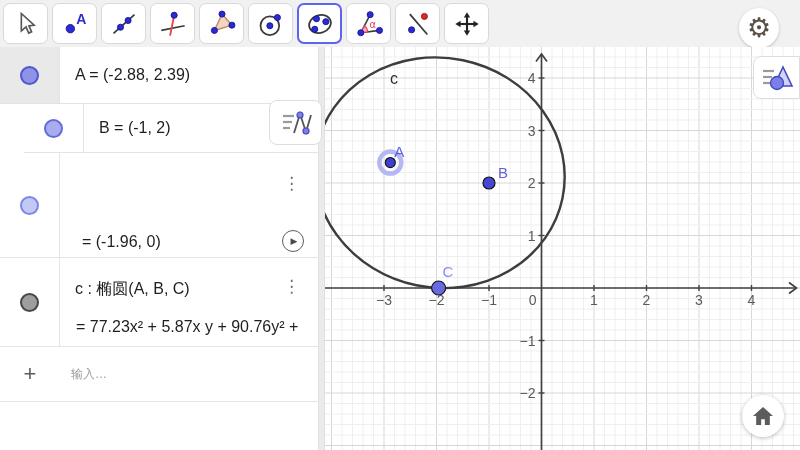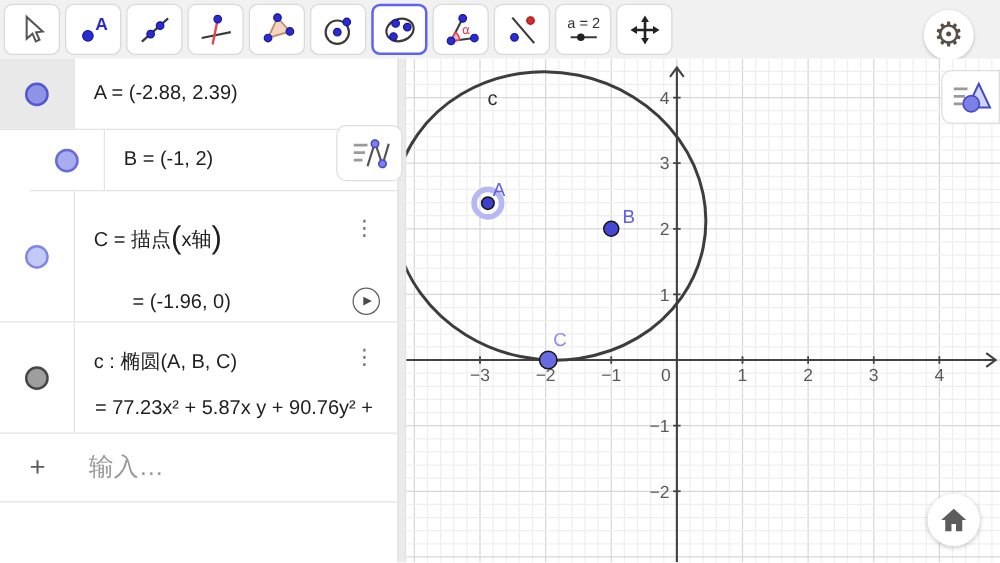--- a/index.html
+++ b/index.html
@@ -32,21 +32,21 @@
     line-height:1; font-family:"DejaVu Sans",sans-serif; }
   .play-btn { position:absolute; right:14px; width:22px; height:22px; border:1.6px solid #5e5e5e;
     border-radius:50%; display:flex; align-items:center; justify-content:center; font-size:9px;
     color:#4a4a4a; cursor:pointer; padding-left:2px; font-family:"DejaVu Sans",sans-serif; }
   #algebra-style-btn { position:absolute; left:269px; top:53px; width:53px; height:45px; background:#fff;
     border:1px solid #ddd; border-radius:8px; z-index:5; display:flex; align-items:center;
     justify-content:center; cursor:pointer; }
   #input-row .plus { position:absolute; left:0; width:60px; top:0; bottom:0; display:flex;
     align-items:center; justify-content:center; font-size:22px; color:#5c5c5c; cursor:pointer; }
   #algebra-input { position:absolute; left:71px; top:0; height:100%; width:230px; border:none;
-    outline:none; font-size:20px; color:#ef4444; background:transparent; }
+    outline:none; font-size:12px; color:#ef4444; background:transparent; }
   #algebra-input::placeholder { color:#9a9a9a; }
 
   
   #divider { position:absolute; left:318px; top:47px; width:7px; height:403px; background:#ebebeb;
     border-left:1px solid #e0e0e0; border-right:1px solid #e0e0e0; cursor:col-resize; }
 
   
   #graphics { position:absolute; left:325px; top:47px; width:475px; height:403px; background:#fff; }
   #graphics-style-btn { position:absolute; left:753px; top:56px; width:47px; height:43px; background:#fff;
     border:1px solid #ddd; border-radius:8px 0 0 8px; display:flex; align-items:center;
@@ -123,27 +123,20 @@
         </div>
         <div class="tool-btn">
           <svg width="30" height="28" viewBox="0 0 24 24">
             <line x1="5" y1="3.5" x2="20" y2="21" stroke="#3a3a3a" stroke-width="1.5"></line>
             <circle cx="17.5" cy="5.5" r="2.6" fill="#d52b2b" stroke="#9a1515" stroke-width="0.8"></circle>
             <circle cx="6.5" cy="17" r="2.6" fill="#2b2bcf" stroke="#15159a" stroke-width="0.8"></circle>
           </svg>
         </div>
         <div class="tool-btn">
           <svg width="30" height="28" viewBox="0 0 24 24">
-            <text x="12" y="10.5" font-size="10" fill="#333" text-anchor="middle" font-family="Liberation Sans,sans-serif">a = 2</text>
-            <line x1="3" y1="17" x2="21" y2="17" stroke="#3a3a3a" stroke-width="1.4"></line>
-            <circle cx="10" cy="17" r="2.6" fill="#222"></circle>
-          </svg>
-        </div>
-        <div class="tool-btn">
-          <svg width="30" height="28" viewBox="0 0 24 24">
             <line x1="12" y1="6" x2="12" y2="18" stroke="#222" stroke-width="1.8"></line>
             <polygon points="12,2 9.3,6.5 14.7,6.5" fill="#222"></polygon>
             <line x1="12" y1="18" x2="12" y2="18" stroke="#222" stroke-width="1.8"></line>
             <polygon points="12,22 9.3,17.5 14.7,17.5" fill="#222"></polygon>
             <line x1="6" y1="12" x2="18" y2="12" stroke="#222" stroke-width="1.8"></line>
             <polygon points="2,12 6.5,9.3 6.5,14.7" fill="#222"></polygon>
             <polygon points="22,12 17.5,9.3 17.5,14.7" fill="#222"></polygon>
           </svg>
         </div>
       </div>
@@ -166,24 +159,21 @@
         <div class="marble" id="marble-B" style="background: rgb(169, 173, 240); border-color: rgb(102, 108, 216);"></div>
       </div>
       <div class="row-text">B = (-1, 2)</div>
       <div class="kebab" style="top:17px;">⋮</div>
     </div>
 
     <div class="arow" id="row-C" style="top:106px;height:105px;">
       <div class="marble-cell">
         <div class="marble" id="marble-C" style="background: rgb(194, 201, 247); border-color: rgb(125, 135, 230);"></div>
       </div>
-      <div class="line-abs" style="top:22px;">
-        <span>C = 描点</span><span class="bigparen">(</span><span>x轴</span><span class="bigparen">)</span>
-      </div>
-      <div class="line-abs" style="top:80px;left:82px;margin-left:24px;">= (-1.96, 0)</div>
+      <div class="line-abs" style="top:80px;left:82px;">= (-1.96, 0)</div>
       <div class="kebab" style="top:22px;">⋮</div>
       <div class="play-btn" style="top:77px;">
         <span>▶</span>
       </div>
     </div>
 
     <div class="arow" id="row-c" style="top:211px;height:89px;text-decoration:underline;">
       <div class="marble-cell">
         <div class="marble" id="marble-c" style="background: rgb(158, 158, 158); border-color: rgb(71, 71, 71);"></div>
       </div>

